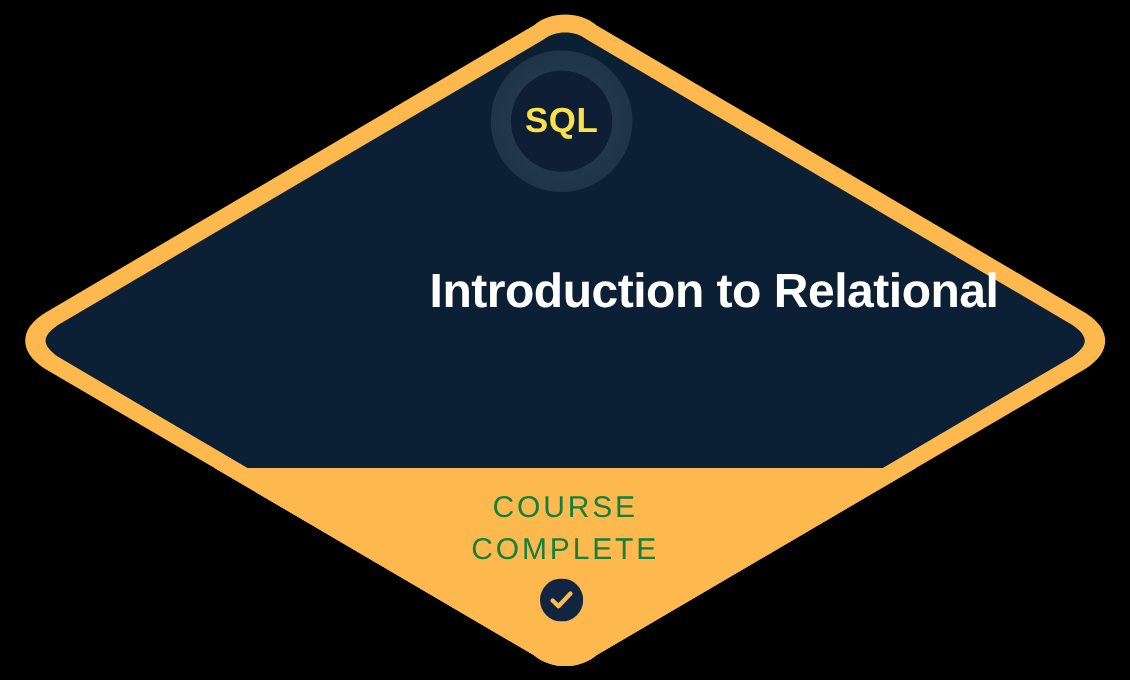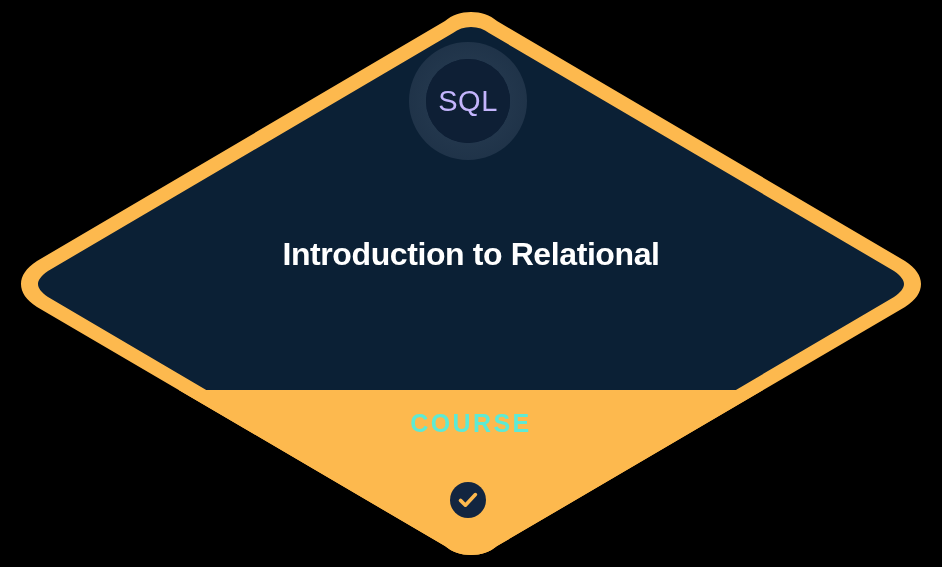--- a/index.html
+++ b/index.html
@@ -57,56 +57,56 @@
   #tech-badge-inner {
     width: 84px;
     height: 84px;
     border-radius: 50%;
     background: #0e1f35;
     display: flex;
     align-items: center;
     justify-content: center;
   }
   #tech-label {
-    color: #c4b5fd;
+    color: #fde047;
     font-size: 29px;
-    font-weight: normal;
+    font-weight: bold;
     letter-spacing: 0.5px;
     line-height: 1;
     font-family: "Liberation Sans", sans-serif;
   }
 
   
   #course-title {
     position: absolute;
     left: 110px;
-    top: 236px;
+    top: 220px;
     width: 722px;
-    text-align: center;
+    text-align: right;
     color: #ffffff;
-    font-size: 32px;
+    font-size: 40px;
     font-weight: bold;
     line-height: 1.17;
     letter-spacing: -0.4px;
     font-family: "Liberation Sans", sans-serif;
   }
 
   
   #completion-block {
     position: absolute;
     left: 221px;
     top: 406px;
     width: 500px;
     text-align: center;
   }
   .completion-line {
     display: block;
-    color: #5eead4;
+    color: #15803d;
     font-size: 25px;
-    font-weight: bold;
+    font-weight: normal;
     letter-spacing: 2.4px;
     line-height: 1.38;
     font-family: "Liberation Sans", sans-serif;
   }
 
   #check-badge {
     position: absolute;
     left: 450px;
     top: 482px;
     width: 36px;
@@ -176,20 +176,21 @@
         <span id="tech-label">SQL</span>
       </div>
     </div>
 
     <div id="course-title">
       <span>Introduction to Relational</span><br>
     </div>
 
     <div id="completion-block">
       <span class="completion-line">COURSE</span>
+      <span class="completion-line">COMPLETE</span>
     </div>
 
     <svg id="check-badge" viewBox="0 0 36 36" xmlns="http://www.w3.org/2000/svg">
       <circle cx="18" cy="18" r="18" fill="#122540"></circle>
       <path d="M 10.5 18.4 L 15.4 23.2 L 25.4 12.6" fill="none" stroke="#FDB94E" stroke-width="3.6" stroke-linecap="round" stroke-linejoin="round"></path>
     </svg>
 
   </div>
 </div>
 

